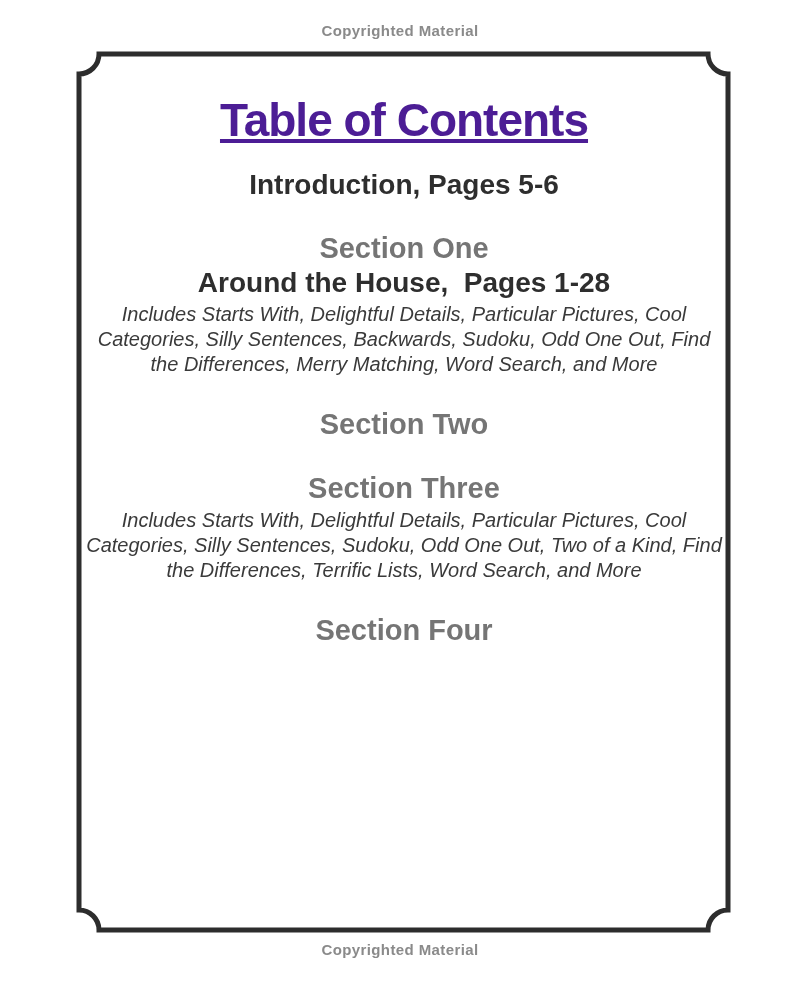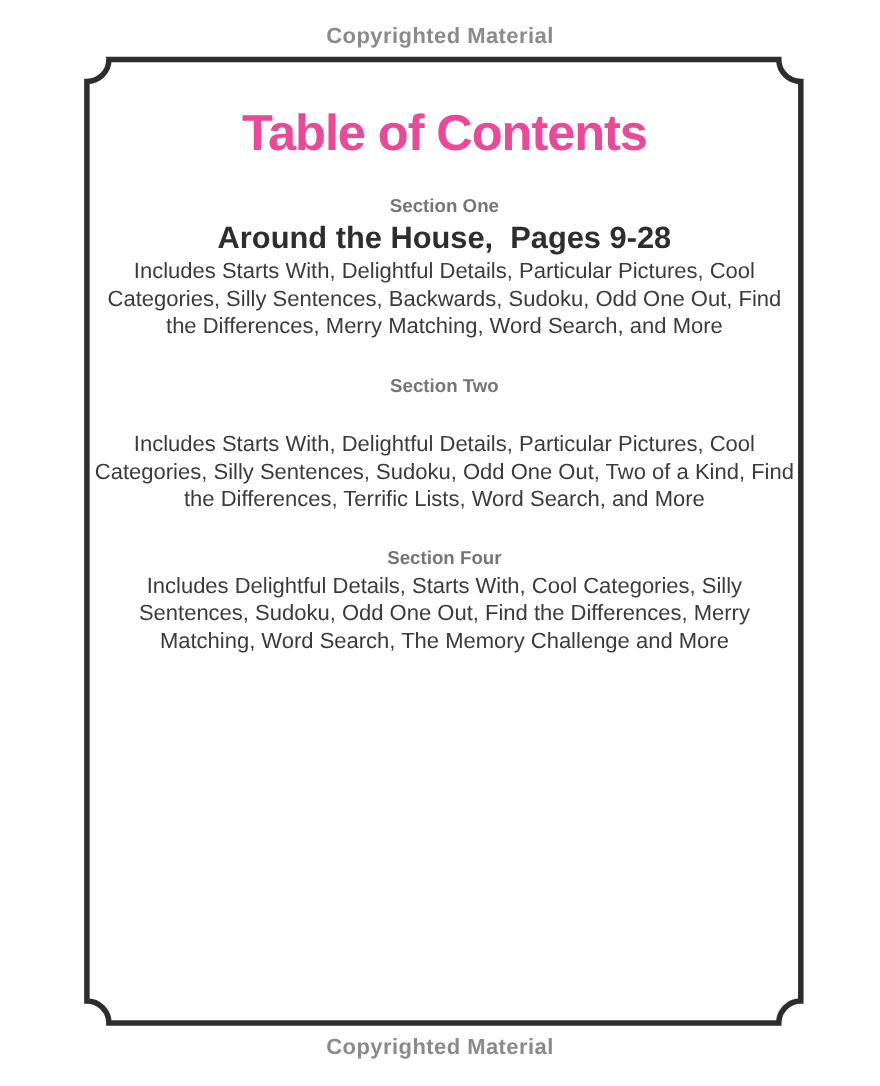--- a/index.html
+++ b/index.html
@@ -10,21 +10,21 @@
     position: relative;
     overflow: hidden;
     font-family: "Liberation Sans", sans-serif;
   }
   .copyright {
     position: absolute;
     left: 0;
     width: 100%;
     text-align: center;
     color: #8a8a8a;
-    font-size: 20px;
+    font-size: 15px;
     font-weight: 700;
     letter-spacing: 0.4px;
   }
   .copyright.top { top: 22px; }
   .copyright.bottom { top: 941px; }
 
   svg.frame {
     position: absolute;
     left: 0; top: 0;
     width: 800px; height: 987px;
@@ -36,83 +36,86 @@
     top: 54px;
     width: 648px;
     text-align: center;
   }
   .page-title {
     margin: 40px 0 0 0;
     font-size: 46px;
     line-height: 1.15;
     font-weight: 700;
     letter-spacing: -1px;
-    color: #ec4899;
+    color: #4c1d95;
+    text-decoration: underline;
   }
   .intro {
     margin-top: 22px;
     font-size: 28px;
     font-weight: 700;
     color: #2e2e2e;
     white-space: pre-wrap;
   }
   .toc-section { margin-top: 31px; }
   .sec-label {
-    font-size: 17px;
+    font-size: 29px;
     font-weight: 700;
     color: #757575;
   }
   .sec-title {
     margin-top: 2px;
     font-size: 28px;
     font-weight: 700;
     color: #2e2e2e;
     white-space: pre-wrap;
   }
   .sec-desc {
     margin: 3px auto 0 auto;
     max-width: 640px;
     font-size: 20px;
+    font-style: italic;
     color: #3a3a3a;
     line-height: 25px;
     white-space: normal;
   }
 </style>
 </head>
 <body>
 
 <div>
 
   <div class="copyright top">Copyrighted Material</div>
 
   <svg class="frame" viewBox="0 0 800 987" aria-hidden="true">
     <path d="M 99,54 L 708,54 A 20,20 0 0 0 728,74 L 728,910 A 20,20 0 0 0 708,930 L 99,930 A 20,20 0 0 0 79,910 L 79,74 A 20,20 0 0 0 99,54 Z" fill="none" stroke="#2d2d2d" stroke-width="5"></path>
   </svg>
 
   <div class="content">
 
     <h1 class="page-title">Table of Contents</h1>
 
+    <div class="intro">Introduction, Pages 5-6</div>
 
     <section class="toc-section">
       <div class="sec-label">Section One</div>
-      <div class="sec-title">Around the House,  Pages 9-28</div>
+      <div class="sec-title">Around the House,  Pages 1-28</div>
       <div class="sec-desc">Includes Starts With, Delightful Details, Particular Pictures, Cool Categories, Silly Sentences, Backwards, Sudoku, Odd One Out, Find the Differences, Merry Matching, Word Search, and More</div>
     </section>
 
     <section class="toc-section">
       <div class="sec-label">Section Two</div>
     </section>
 
     <section class="toc-section">
+      <div class="sec-label">Section Three</div>
       <div class="sec-desc">Includes Starts With, Delightful Details, Particular Pictures, Cool Categories, Silly Sentences, Sudoku, Odd One Out, Two of a Kind, Find the Differences, Terrific Lists, Word Search, and More</div>
     </section>
 
     <section class="toc-section">
       <div class="sec-label">Section Four</div>
-      <div class="sec-desc">Includes Delightful Details, Starts With, Cool Categories, Silly Sentences, Sudoku, Odd One Out, Find the Differences, Merry Matching,  Word Search, The Memory Challenge and More</div>
     </section>
 
   </div>
 
   <div class="copyright bottom">Copyrighted Material</div>
 
 </div>
 
 </body></html>

